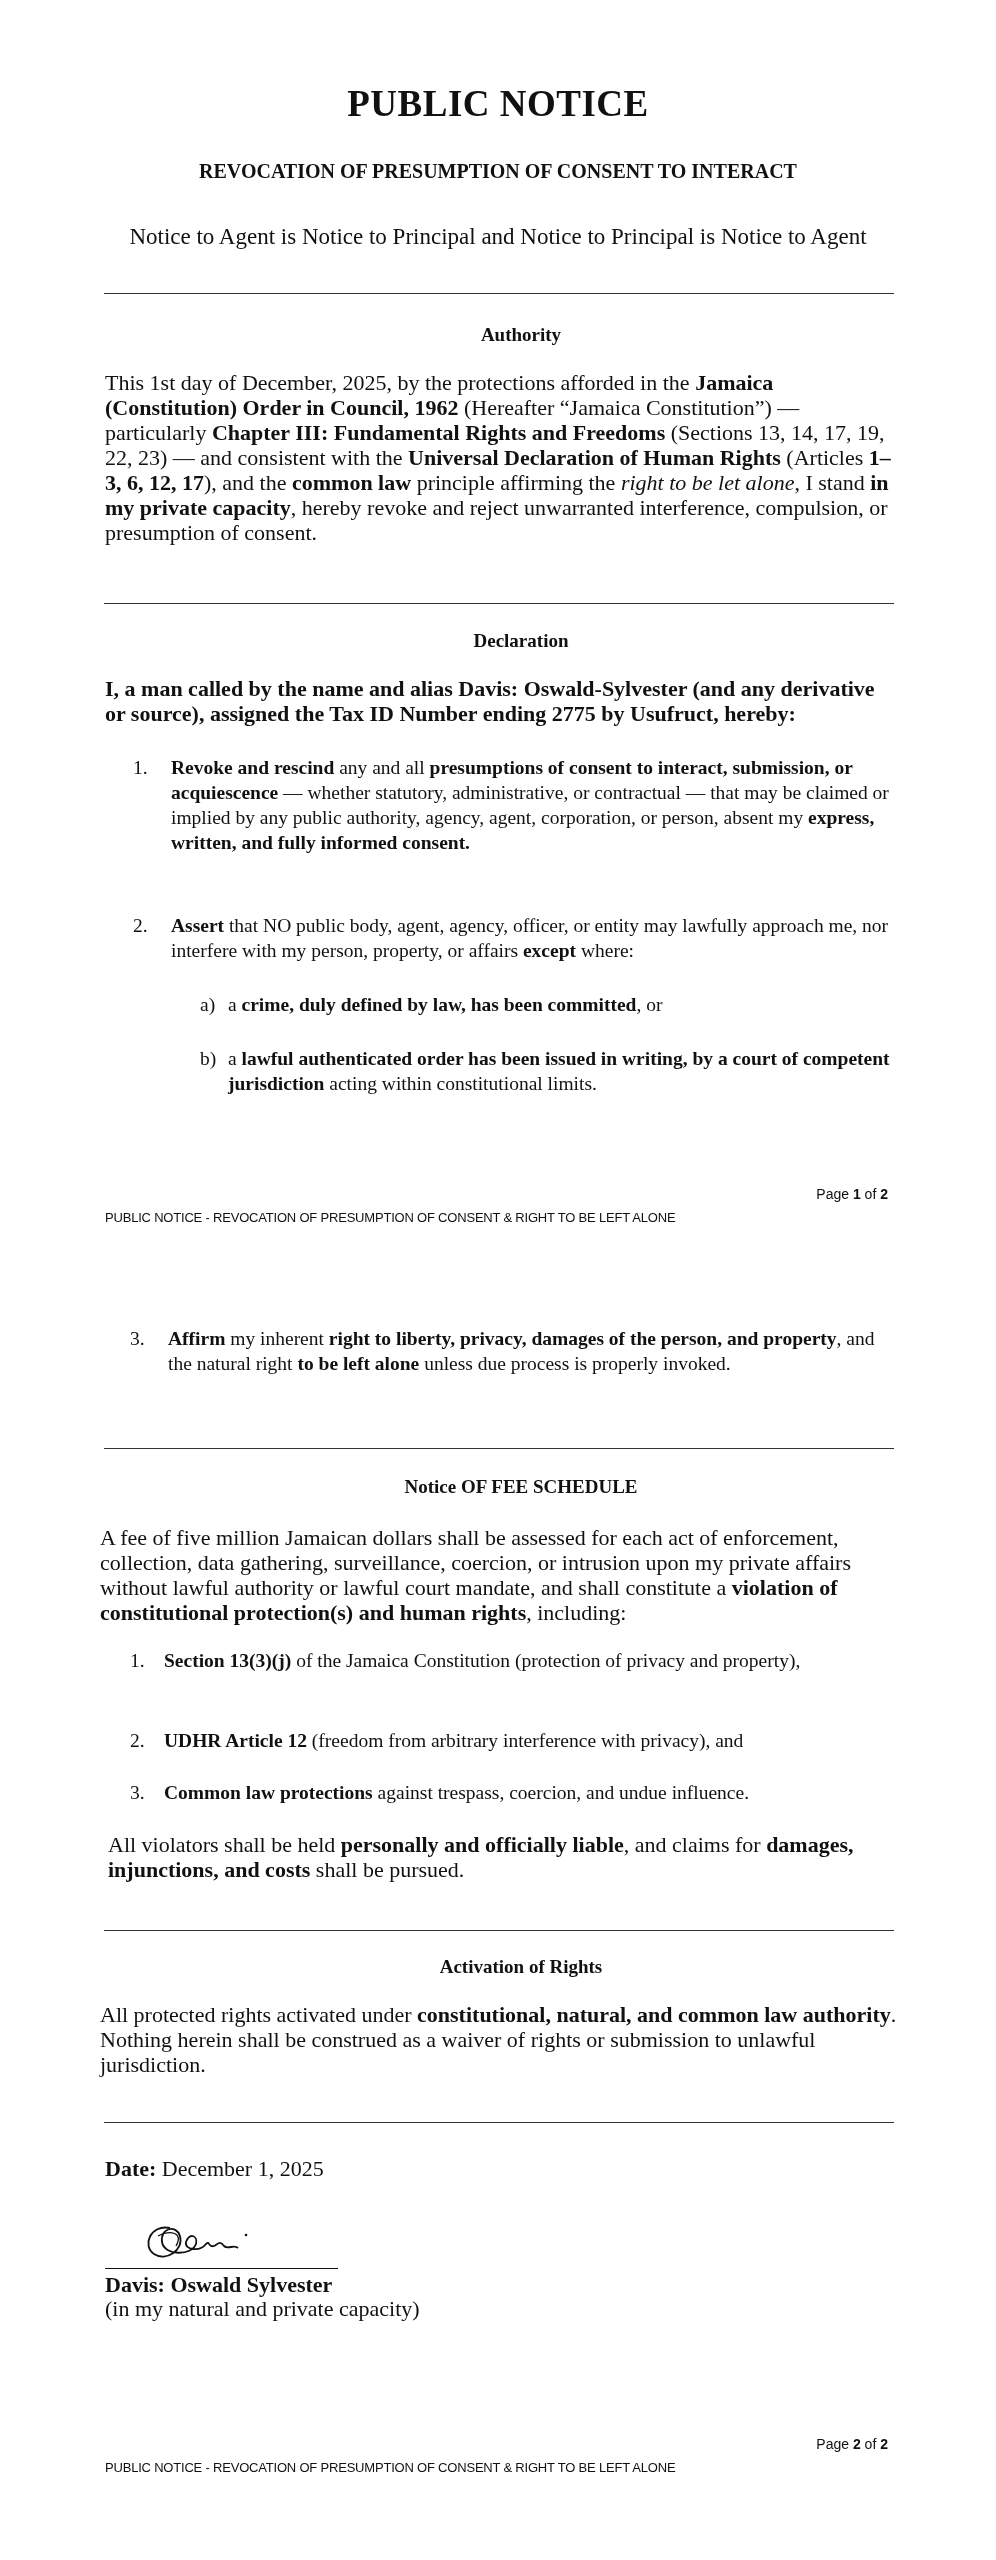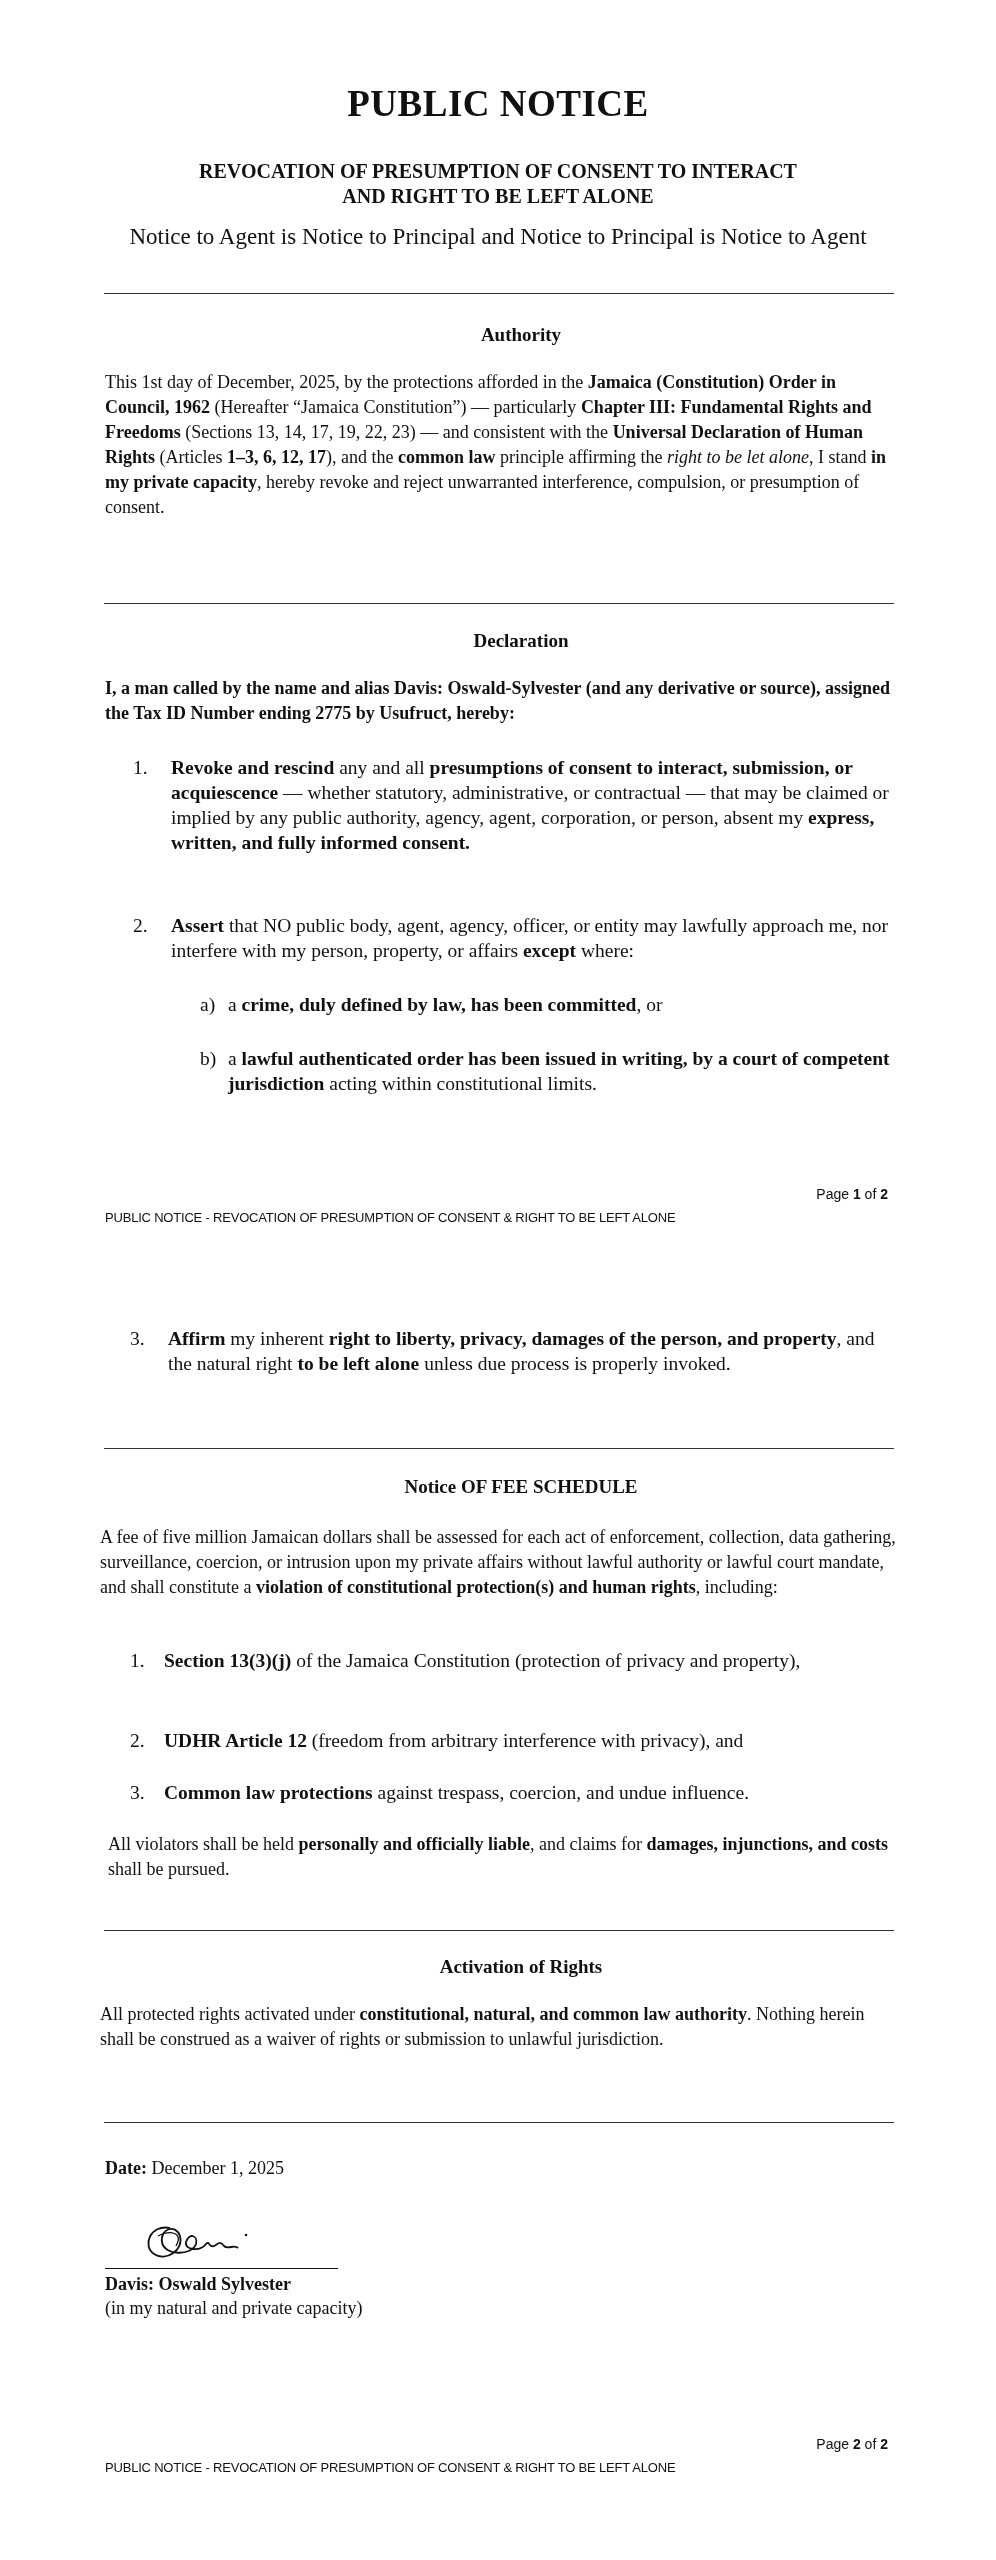--- a/index.html
+++ b/index.html
@@ -4,37 +4,36 @@
 <style>
   html, body { margin: 0; padding: 0; background: #ffffff; }
   body { width: 996px; height: 2560px; position: relative; overflow: hidden; color: #111; font-family: "Liberation Serif", serif; }
   .abs { position: absolute; }
   .center { left: 0; width: 996px; text-align: center; }
   .title { top: 82px; font-size: 37px; font-weight: bold; letter-spacing: 0.5px; }
   .subtitle { top: 148px; font-size: 20px; font-weight: bold; line-height: 25px; margin-top: 11px; }
   .tagline { top: 224px; font-size: 23px; }
   .rule { left: 104px; width: 790px; height: 0; border-top: 1.5px solid #333; }
   .heading { font-size: 19px; font-weight: bold; margin-left: 23px; }
-  .para { left: 105px; width: 790px; font-size: 18px; line-height: 25px; }
+  .para { left: 105px; width: 790px; font-size: 22px; line-height: 25px; }
   .li { font-size: 19.5px; line-height: 25px; }
   .li .num { position: absolute; left: 0; top: 0; }
   .li .txt { position: absolute; top: 0; }
   .footer { font-family: "Liberation Sans", sans-serif; font-size: 13px; letter-spacing: -0.2px; }
   .pageno { font-family: "Liberation Sans", sans-serif; font-size: 14px; margin-left: 44px; }
   b { font-weight: bold; }
   i { font-style: italic; }
   .sigline { left: 105px; width: 233px; border-top: 1.5px solid #111; }
 </style>
 </head>
 <body>
 
 <div class="abs center title">PUBLIC NOTICE</div>
 <div class="abs center subtitle">
   <div>REVOCATION OF PRESUMPTION OF CONSENT TO INTERACT</div>
-  <div>AND RIGHT TO BE LEFT ALONE</div>
 </div>
 <div class="abs center tagline">Notice to Agent is Notice to Principal and Notice to Principal is Notice to Agent</div>
 
 <div class="abs rule" style="top:293px;"></div>
 
 <div class="abs center heading" style="top:324px;">Authority</div>
 <div class="abs para" style="top:370px;">This 1st day of December, 2025, by the protections afforded in the <b>Jamaica (Constitution) Order in Council, 1962</b> (Hereafter “Jamaica Constitution”) — particularly <b>Chapter III: Fundamental Rights and Freedoms</b> (Sections 13, 14, 17, 19, 22, 23) — and consistent with the <b>Universal Declaration of Human Rights</b> (Articles <b>1–3, 6, 12, 17</b>), and the <b>common law</b> principle affirming the <i>right to be let alone</i>, I stand <b>in my private capacity</b>, hereby revoke and reject unwarranted interference, compulsion, or presumption of consent.</div>
 
 <div class="abs rule" style="top:603px;"></div>
 

